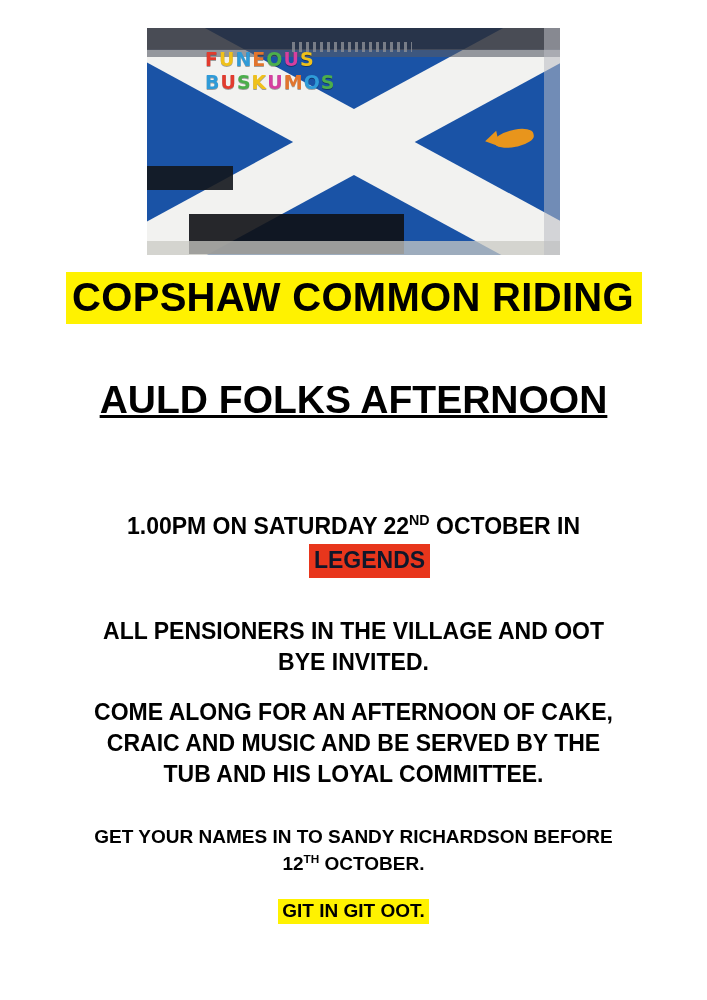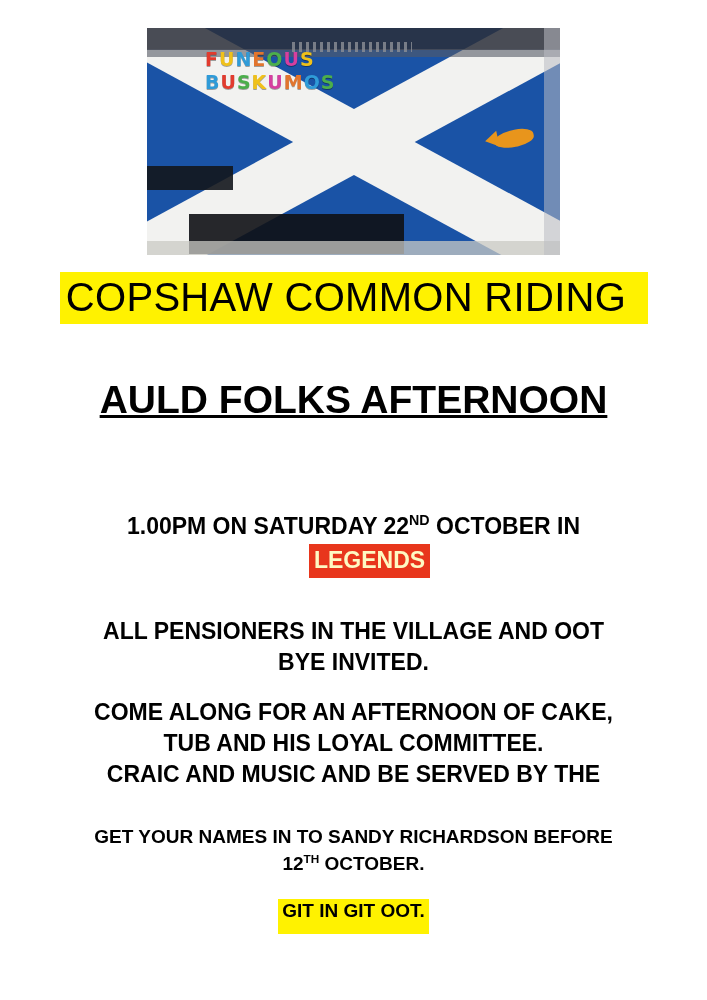--- a/index.html
+++ b/index.html
@@ -160,24 +160,24 @@
     position: absolute;
     left: 45px;
     top: 272px;
     width: 618px;
     text-align: center;
   }
   .title-hl {
     display: inline-block;
     background: #fff200;
     font-size: 40px;
-    font-weight: normal;
+    font-weight: bold;
     letter-spacing: 0.3px;
     line-height: 1.15;
-    padding: 2px 22px 4px 6px;
+    padding: 2px 8px 4px 6px;
     white-space: nowrap;
   }
 
   .headline {
     position: absolute;
     left: 40px;
     top: 378px;
     width: 627px;
     text-align: center;
     font-size: 39px;
@@ -197,21 +197,21 @@
     line-height: 1.32;
   }
   .when-line sup {
     font-size: 0.62em;
     vertical-align: super;
     line-height: 0;
   }
   .venue-hl {
     display: inline-block;
     background: #e8361c;
-    color: #fef9c3;
+    color: #0f172a;
     padding: 1px 5px 2px 5px;
     margin-top: 3px;
     margin-left: 32px;
   }
 
   .para {
     position: absolute;
     left: 40px;
     width: 627px;
     text-align: center;
@@ -231,21 +231,21 @@
     left: 40px;
     top: 899px;
     width: 627px;
     text-align: center;
   }
   .closing-hl {
     display: inline-block;
     background: #fff200;
     font-size: 19px;
     font-weight: bold;
-    padding: 1px 4px 12px 4px;
+    padding: 1px 4px 2px 4px;
   }
 </style>
 </head>
 <body>
 
 <div class="poster">
 
   <div class="photo-wrap">
     <div class="flag">
       <div class="saltire-a"></div>
@@ -286,22 +286,22 @@
     </div>
   </div>
 
   <div class="para p-invited">
     <div>ALL PENSIONERS IN THE VILLAGE AND OOT</div>
     <div>BYE INVITED.</div>
   </div>
 
   <div class="para p-come">
     <div>COME ALONG FOR AN AFTERNOON OF CAKE,</div>
+    <div>CRAIC AND MUSIC AND BE SERVED BY THE</div>
     <div>TUB AND HIS LOYAL COMMITTEE.</div>
-    <div>CRAIC AND MUSIC AND BE SERVED BY THE</div>
   </div>
 
   <div class="para p-names">
     <div>GET YOUR NAMES IN TO SANDY RICHARDSON BEFORE</div>
     <div>
       <span>12</span><sup>TH</sup><span> OCTOBER.</span>
     </div>
   </div>
 
   <div class="closing">

